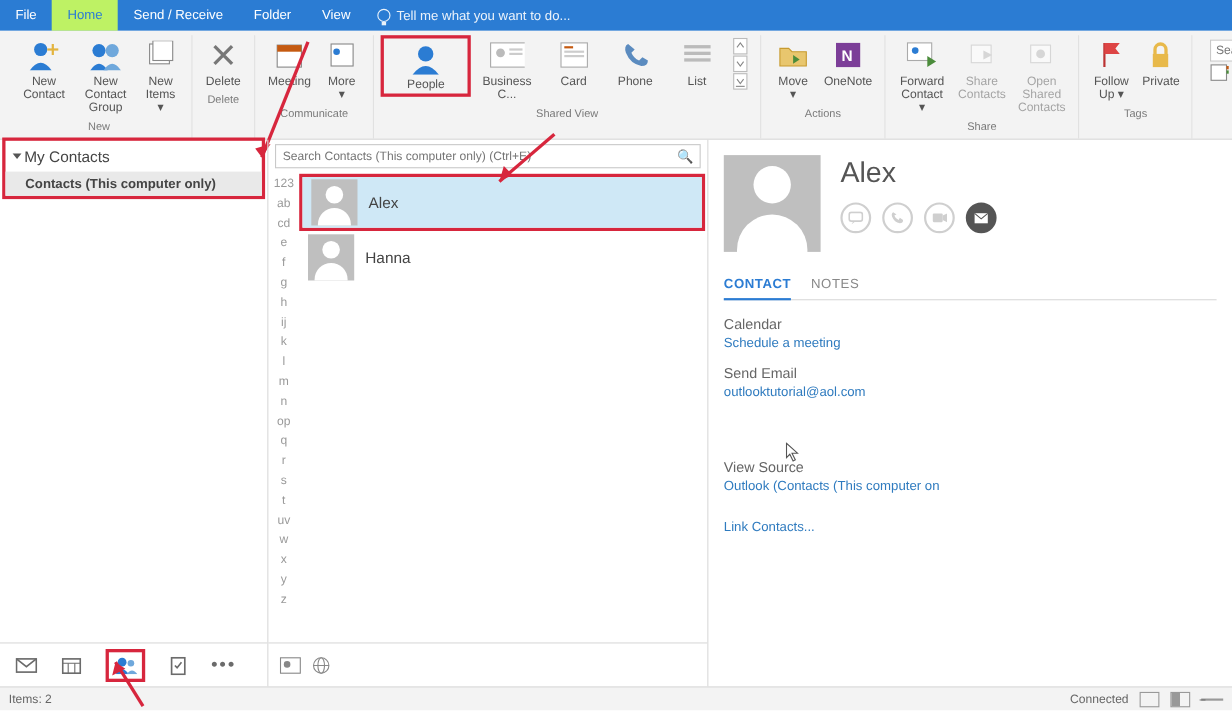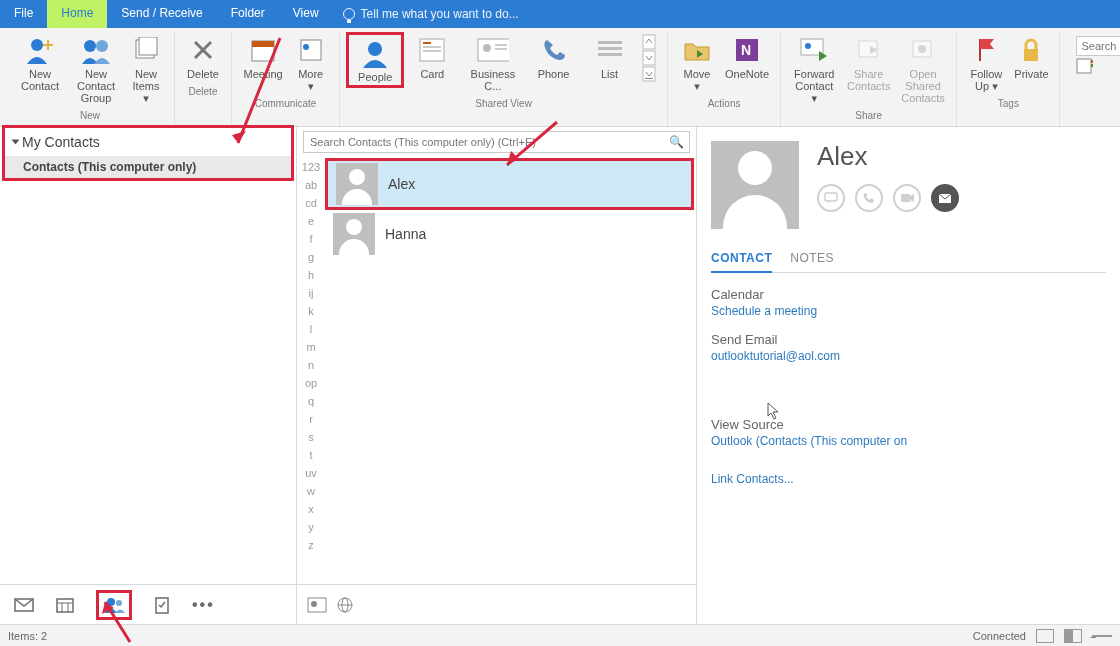--- a/index.html
+++ b/index.html
@@ -41,21 +41,21 @@
 
   .find-area{display:flex;flex-direction:column;gap:2px;margin-left:6px;padding:4px 4px 0;}
   .find-input{width:150px;height:20px;border:1px solid #c9c9c9;background:#fff;padding:2px 4px;font-size:11px;}
   .addr-book{display:flex;align-items:center;gap:4px;font-size:11px;}
 
   
   .main{display:flex;height:calc(646px - 28px - 99px - 22px);} 
   .ribbon{height:99px;}
 
   
-  .nav{width:297px;border-right:1px solid var(--border);display:flex;flex-direction:column;position:relative;}
+  .nav{width:244px;border-right:1px solid var(--border);display:flex;flex-direction:column;position:relative;}
   .nav-top{flex:1;}
   .nav-header{padding:6px 8px;font-size:14px;display:flex;align-items:center;gap:4px;cursor:pointer;}
   .tri{display:inline-block;width:0;height:0;border-left:5px solid #555;border-top:4px solid transparent;border-bottom:4px solid transparent;transform:rotate(90deg);}
   .nav-item{padding:4px 18px;font-size:12px;font-weight:600;cursor:pointer;}
   .nav-item.sel{background:#e9e9e9;}
   .red-nav{border:3px solid var(--red);margin:-2px 2px 0;}
   .nav-bottom{height:40px;border-top:1px solid var(--border);display:flex;align-items:center;gap:22px;padding:0 14px;color:#6b6b6b;}
   .nav-bottom .nb{cursor:pointer;font-size:16px;}
   .nb.active{color:var(--blue);}
 
@@ -199,50 +199,50 @@
             </svg>
           </span>
         <span class="lbl">More ▾</span>
       </div>
     </div>
     <div class="group-label">Communicate</div>
   </div>
 
   <div class="group" style="flex:1;">
     <div class="group-items">
-      <div class="rbtn big red-box" style="padding:2px 12px;">
+      <div class="rbtn big red-box" style="padding:2px 24px;">
         <span class="ico">
             <svg width="30" height="30">
               <circle cx="15" cy="11" r="7" fill="#2b7cd3"></circle>
               <path d="M3 30 q12 -16 24 0 Z" fill="#2b7cd3"></path>
             </svg>
           </span>
         <span class="lbl">People</span>
+      </div>
+      <div class="rbtn big">
+        <span class="ico">
+            <svg width="34" height="24">
+              <rect x="1" y="1" width="32" height="22" fill="#fff" stroke="#aaa"></rect>
+              <circle cx="10" cy="10" r="4" fill="#bbb"></circle>
+              <rect x="18" y="6" width="12" height="2" fill="#ccc"></rect>
+              <rect x="18" y="10" width="12" height="2" fill="#ccc"></rect>
+            </svg>
+          </span>
+        <span class="lbl">Business C...</span>
       </div>
       <div class="rbtn big">
         <span class="ico">
             <svg width="28" height="26">
               <rect x="2" y="2" width="24" height="22" fill="#fff" stroke="#aaa"></rect>
               <rect x="5" y="5" width="8" height="2" fill="#c55a11"></rect>
               <rect x="5" y="9" width="18" height="2" fill="#ccc"></rect>
               <rect x="5" y="13" width="18" height="2" fill="#ccc"></rect>
             </svg>
           </span>
         <span class="lbl">Card</span>
-      </div>
-      <div class="rbtn big">
-        <span class="ico">
-            <svg width="34" height="24">
-              <rect x="1" y="1" width="32" height="22" fill="#fff" stroke="#aaa"></rect>
-              <circle cx="10" cy="10" r="4" fill="#bbb"></circle>
-              <rect x="18" y="6" width="12" height="2" fill="#ccc"></rect>
-              <rect x="18" y="10" width="12" height="2" fill="#ccc"></rect>
-            </svg>
-          </span>
-        <span class="lbl">Business C...</span>
       </div>
       <div class="rbtn big">
         <span class="ico">
             <svg width="26" height="26">
               <path d="M6 3 q-4 2 -2 8 q4 10 14 12 q6 0 6 -5 l-5 -3 l-3 3 q-5 -2 -7 -7 l3 -3 Z" fill="#5b8bbf"></path>
             </svg>
           </span>
         <span class="lbl">Phone</span>
       </div>
       <div class="rbtn big">

